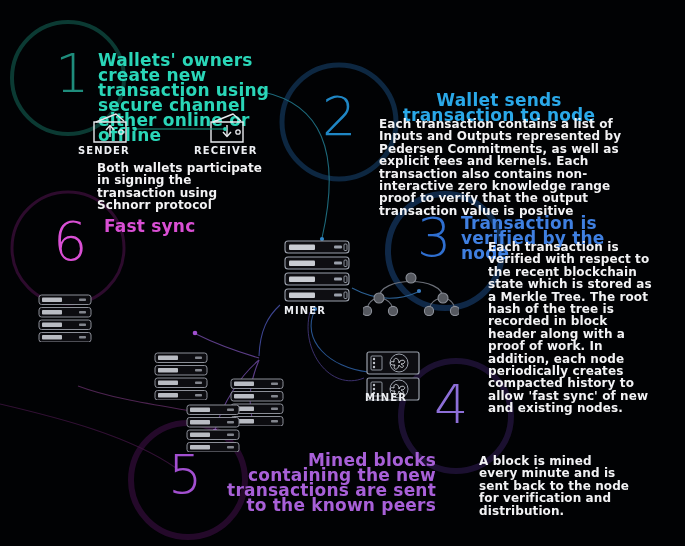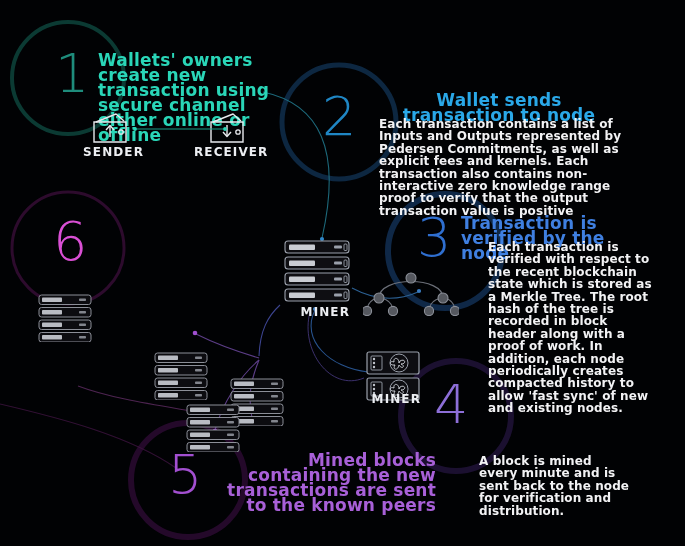--- a/index.html
+++ b/index.html
@@ -47,25 +47,25 @@
   .step-body {
     position: absolute;
     font-size: 12px;
     font-weight: 700;
     line-height: 12.4px;
     color: #f2f2f4;
     letter-spacing: 0.1px;
   }
   .icon-label {
     position: absolute;
-    font-size: 12px;
+    font-size: 10px;
     font-weight: 700;
     letter-spacing: 1.1px;
     color: #eceef2;
-    text-align: right;
+    text-align: left;
   }
   .icon-wrap { position: absolute; }
   .srv-stack { position: absolute; }
 </style>
 </head>
 <body>
 
 <div id="stage">
 
   <svg id="bg-svg" viewBox="0 0 685 546">
@@ -107,20 +107,21 @@
     <circle cx="195" cy="333" r="2.3" fill="#a04fd0"></circle>
     <path d="M259,356 C260,330 268,316 280,305" fill="none" stroke="#3c4490" stroke-width="1.1"></path>
 
     <path d="M196,412 C150,404 110,398 78,386" fill="none" stroke="#5a2a5e" stroke-width="1.1" opacity="0.85"></path>
 
     <path d="M0,404 C60,418 130,436 176,468" fill="none" stroke="#3d1440" stroke-width="1.2" opacity="0.8"></path>
   </svg>
 
   <div class="step-num" style="left:55px; top:47px; color:#1e8c7c;">1</div>
   <div class="step-title" style="left:98px; top:53px; width:175px; color:#2ad6b8;">Wallets' owners create new transaction using secure channel either online or offline</div>
+  <div class="step-body" style="left:97px; top:162px; width:175px;">Both wallets participate in signing the transaction using Schnorr protocol</div>
 
   <div class="icon-wrap" style="left:90px; top:112px;">
     <svg width="42" height="34" viewBox="0 0 42 34">
       <path d="M4,10 L4,30 L36,30 L36,10 Z" fill="none" stroke="#e8eaee" stroke-width="1.4"></path>
       <path d="M6,10 L26,2 L34,9" fill="none" stroke="#e8eaee" stroke-width="1.4" stroke-linejoin="round"></path>
       <line x1="20" y1="25" x2="20" y2="14" stroke="#e8eaee" stroke-width="1.4"></line>
       <path d="M16,18 L20,13.5 L24,18" fill="none" stroke="#e8eaee" stroke-width="1.4" stroke-linejoin="round"></path>
       <circle cx="31" cy="20" r="2.2" fill="none" stroke="#e8eaee" stroke-width="1.3"></circle>
     </svg>
   </div>
@@ -297,20 +298,21 @@
           <rect x="4" y="3.6" width="20" height="4.4" rx="0.8" fill="#b9bcc3"></rect>
           <rect x="41" y="4.6" width="7" height="2.4" rx="0.8" fill="#82858d"></rect>
         </g>
     </svg>
   </div>
 
   <div class="step-num" style="left:168px; top:448px; color:#a24fd0;">5</div>
   <div class="step-title" style="left:211px; top:453px; width:225px; color:#a860d8;text-align:right;">Mined blocks containing the new transactions are sent to the known peers</div>
 
   <div class="step-num" style="left:53px; top:215px; color:#d94fd4;">6</div>
+  <div class="step-title" style="left:104px; top:219px; width:170px; color:#d94fd4;">Fast sync</div>
 
   <div class="srv-stack" style="left:38px; top:294px;">
     <svg width="54" height="48" viewBox="0 0 54 48">
       <g>
           <rect x="1" y="1" width="52" height="9.5" rx="2.5" fill="#0c0c10" stroke="#8c8f98" stroke-width="1"></rect>
           <rect x="4" y="3.6" width="20" height="4.4" rx="0.8" fill="#b9bcc3"></rect>
           <rect x="41" y="4.6" width="7" height="2.4" rx="0.8" fill="#82858d"></rect>
         </g>
       <g transform="translate(0,12.5)">
           <rect x="1" y="1" width="52" height="9.5" rx="2.5" fill="#0c0c10" stroke="#8c8f98" stroke-width="1"></rect>

